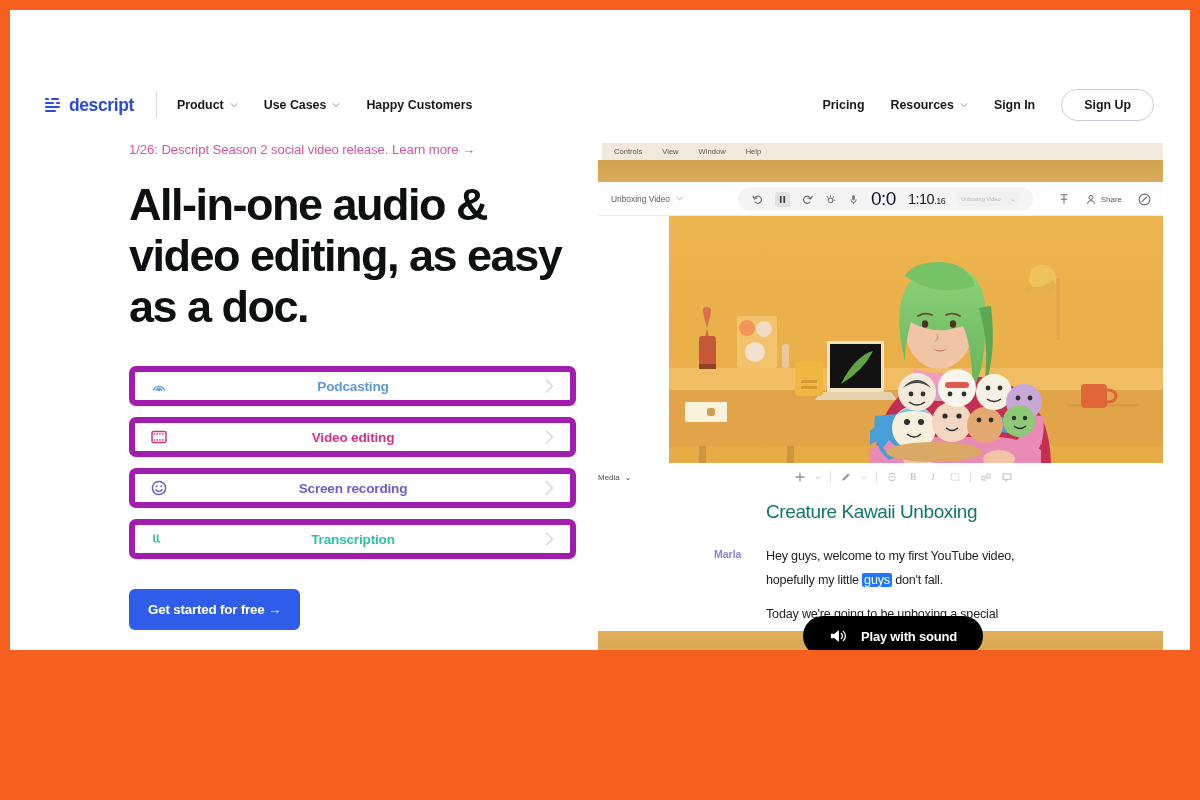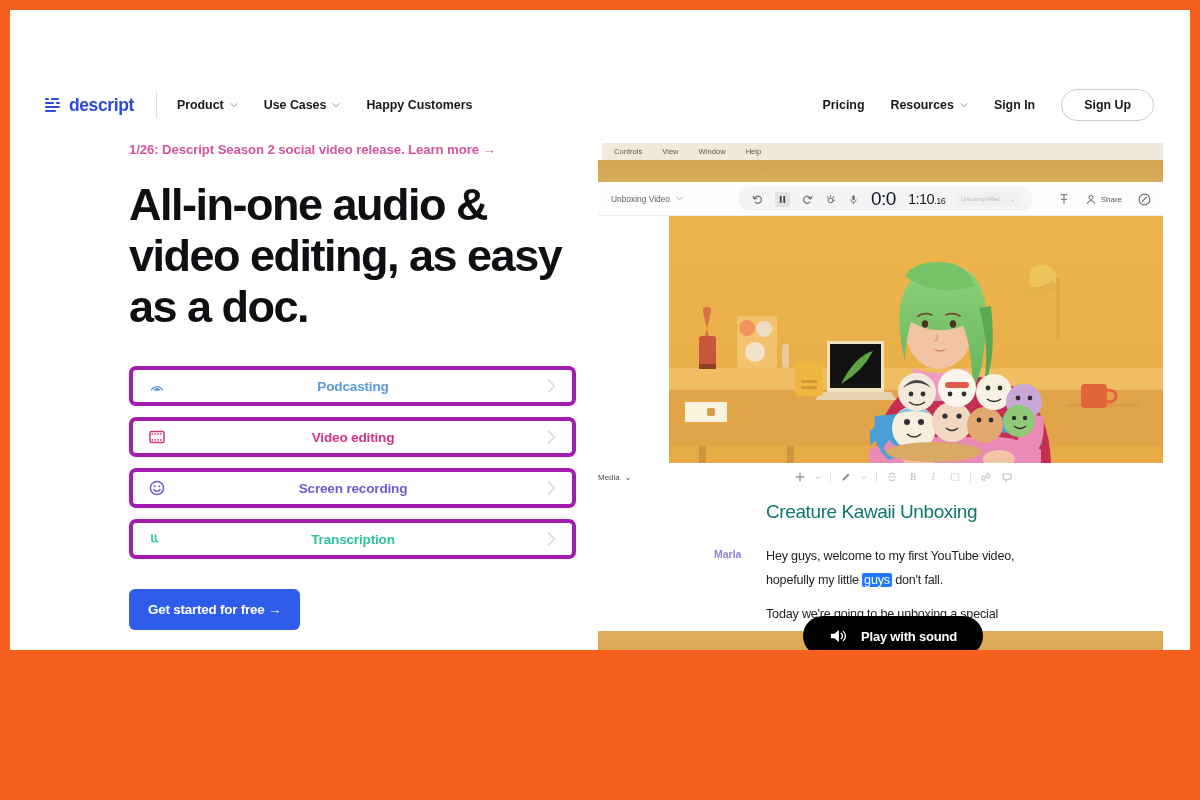--- a/index.html
+++ b/index.html
@@ -52,32 +52,32 @@
   .signup-btn {
     border: 1px solid #c9ccd4; border-radius: 20px;
     padding: 8px 22px; font-size: 12.4px; font-weight: 700;
     color: #16181d; background: #fff; cursor: pointer;
     white-space: nowrap;
   }
 
   
   .left-col { position: absolute; left: 119px; top: 132px; width: 470px; }
   .announce {
-    font-size: 13.2px; font-weight: 700; color: #d2559e;
+    font-size: 13.2px; font-weight: 400; color: #d2559e;
     letter-spacing: -0.1px; cursor: pointer; white-space: nowrap;
   }
   .headline {
     margin-top: 22px;
     font-size: 45px; line-height: 51px; font-weight: 700;
     color: #0d0f12; letter-spacing: -1.5px;
   }
   .cards { margin-top: 34px; width: 447px; }
   .card {
     height: 40px; margin-bottom: 11px;
-    border: 4px solid #a21caf; border-radius: 7px;
+    border: 6px solid #a21caf; border-radius: 7px;
     background: #fff;
     box-shadow: 0 1px 2px rgba(20,25,40,.05);
     display: flex; align-items: center;
     padding: 0 14px; cursor: pointer; position: relative;
   }
   .card-icon { width: 20px; height: 20px; flex: 0 0 20px; }
   .card-label {
     flex: 1; text-align: center;
     font-size: 13.6px; font-weight: 700; letter-spacing: -0.2px;
     margin-left: -6px;

